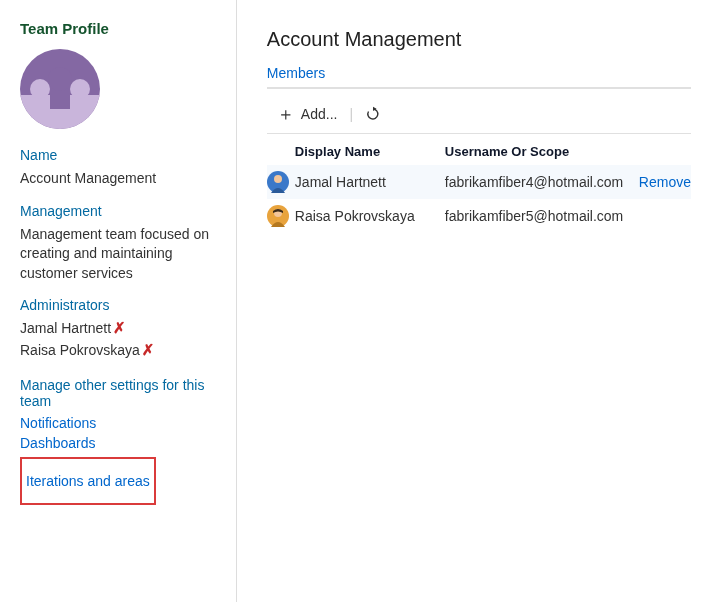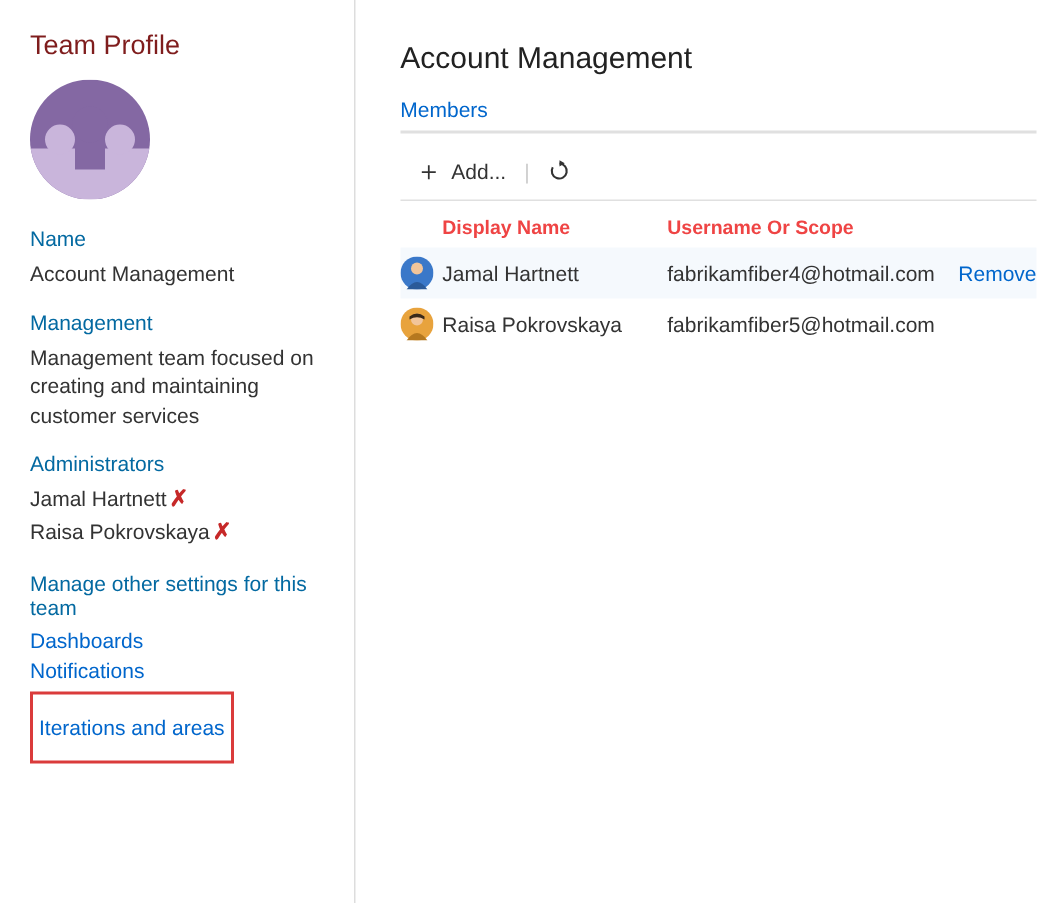--- a/index.html
+++ b/index.html
@@ -13,24 +13,24 @@
     height: 602px;
     overflow: hidden;
   }
   .container { display: flex; height: 100%; }
   .sidebar {
     width: 260px;
     padding: 20px 18px 20px 20px;
     border-right: 1px solid #ddd;
   }
   .sidebar h1 {
-    font-size: 18px;
-    font-weight: 400;
+    font-size: 15px;
+    font-weight: 700;
     margin: 0 0 12px 0;
-    color: #7f1d1d;
+    color: #14532d;
   }
   .avatar-large {
     width: 80px; height: 80px; border-radius: 50%;
     overflow: hidden; margin-bottom: 18px;
   }
   .avatar-large svg { display:block; }
   .label {
     color: #0369a1; font-size: 14px; margin-top: 14px; margin-bottom: 6px;
   }
   .value { color: #333; line-height: 1.4; }
@@ -66,21 +66,21 @@
   }
   .toolbar {
     display:flex; align-items:center; padding: 6px 0 10px 10px;
     border-bottom:1px solid #e0e0e0; margin-bottom:4px;
   }
   .toolbar .plus { font-size:18px; margin-right:6px; line-height:1; }
   .toolbar .add-btn { display:flex; align-items:center; cursor:pointer; color:#333; }
   .toolbar .sep { color:#ccc; margin:0 12px; }
   .toolbar .refresh { cursor:pointer; }
   .grid-header {
-    display:flex; color:#ef4444; font-size:13px; font-weight:600;
+    display:flex; color:#0f172a; font-size:13px; font-weight:600;
     padding:6px 0 6px 0;
   }
   .col-avatar { width:28px; }
   .col-name { width:150px; }
   .col-user { width:190px; }
   .col-action { flex:1; text-align:left; padding-left:4px;}
   .row {
     display:flex; align-items:center; padding:6px 0;
   }
   .row.hover { background:#f5f9fd; }
@@ -123,22 +123,22 @@
         <span class="admin-name">Jamal Hartnett</span>
         <span class="remove-x">✗</span>
       </div>
       <div class="admin-row">
         <span class="admin-name">Raisa Pokrovskaya</span>
         <span class="remove-x">✗</span>
       </div>
     </div>
 
     <div class="label" style="margin-top:18px;">Manage other settings for this team</div>
+    <span class="link">Notifications</span>
     <span class="link">Dashboards</span>
-    <span class="link">Notifications</span>
     <span class="highlight-box">
       <span class="link" style="margin:0;">Iterations and areas</span>
     </span>
   </aside>
 
   <main class="main">
     <h2>Account Management</h2>
 
     <span class="tab">Members</span>
     <div class="tab-underline"></div>

